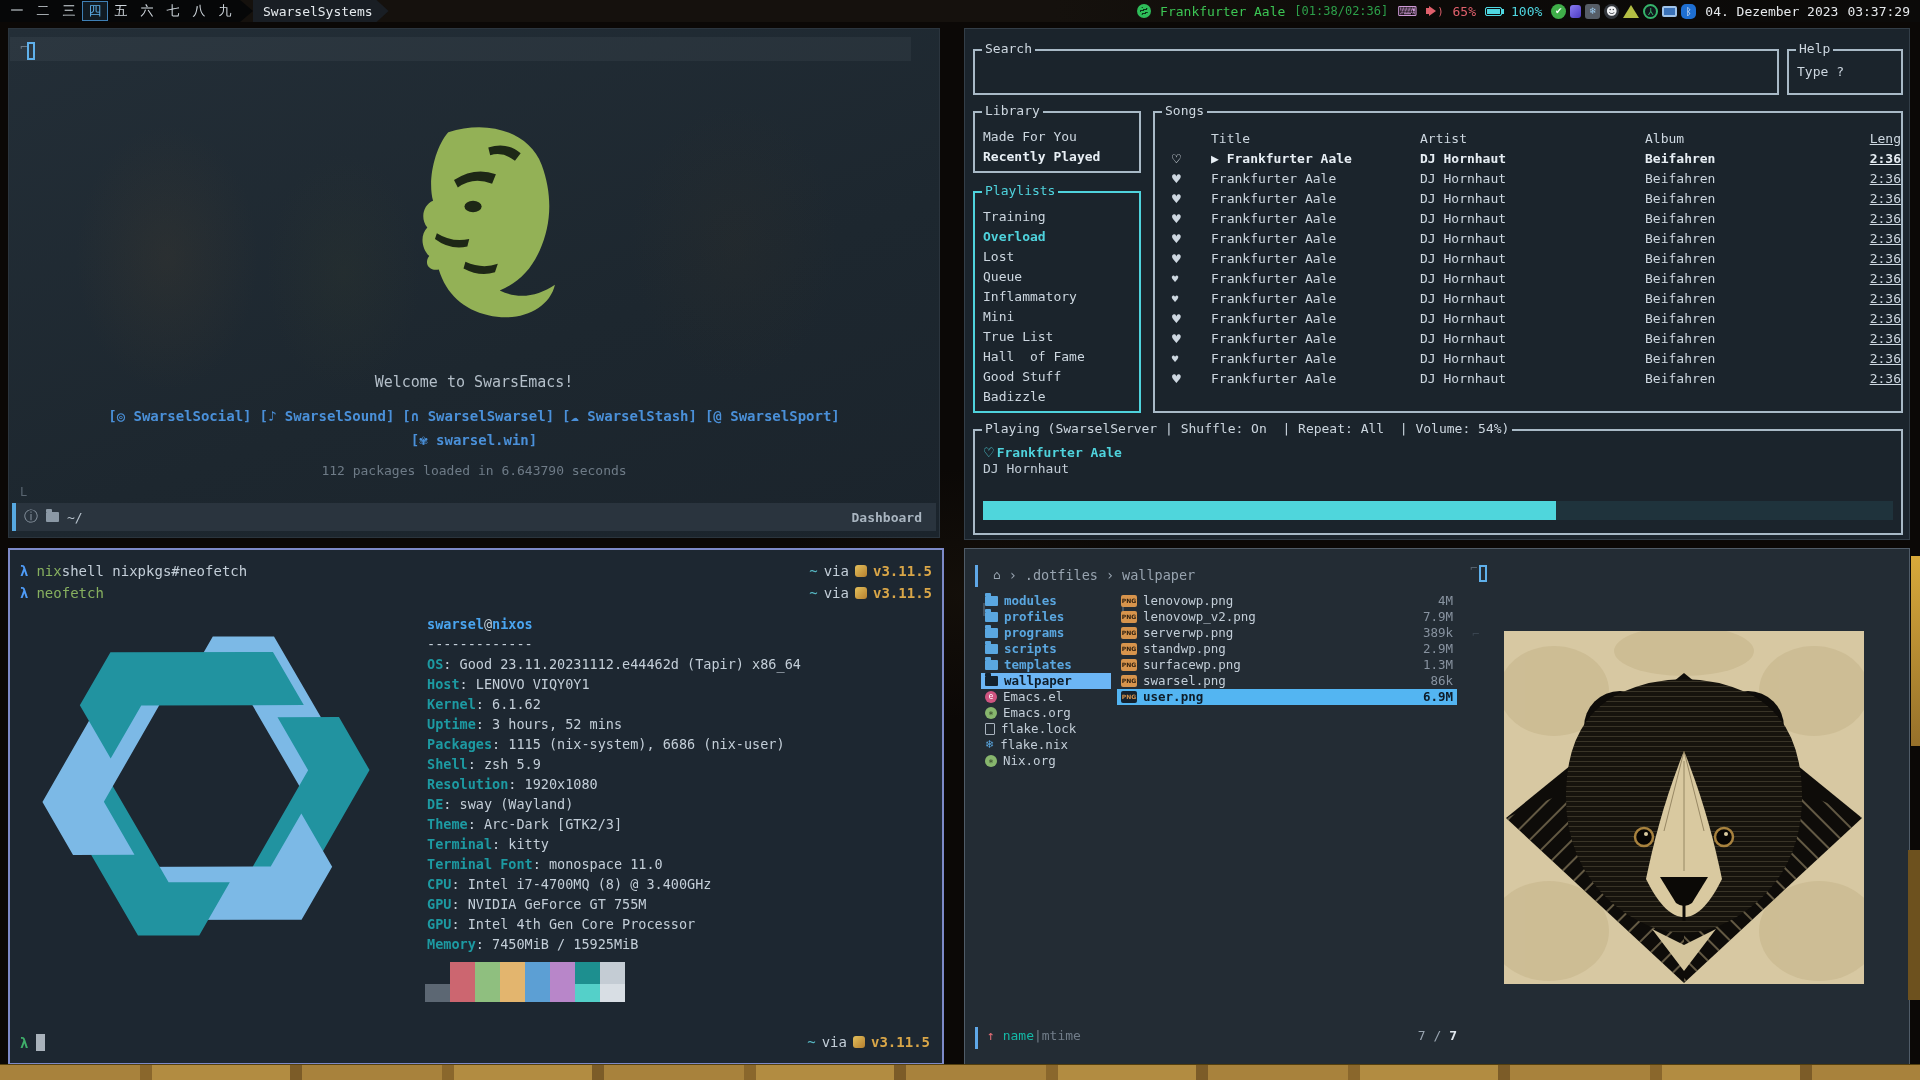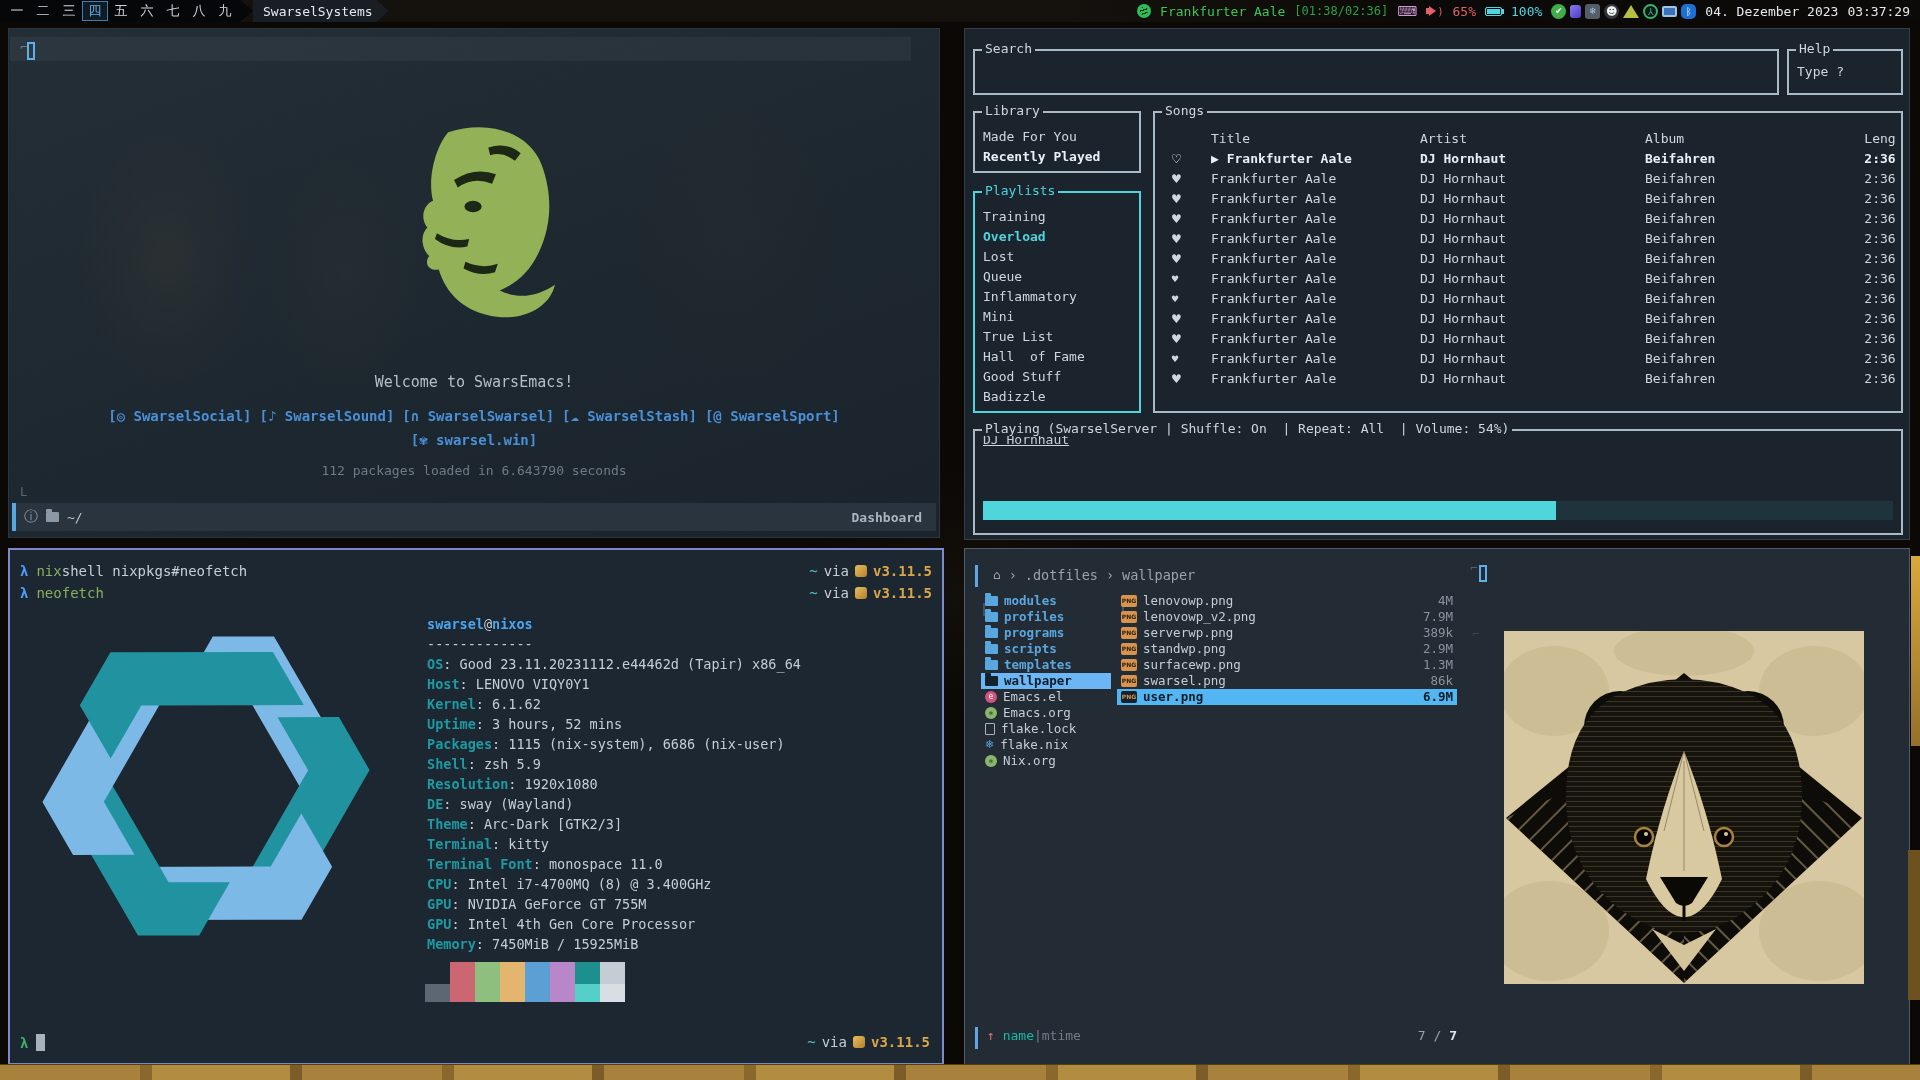--- a/index.html
+++ b/index.html
@@ -96,29 +96,29 @@
   
   .tui-box { position:absolute; border:2px solid #a9bac7; color:#cdd7e0; font-size:13px; }
   .box-title { position:absolute; top:-10px; left:7px; background:#1b242c; padding:0 3px; color:#cdd7e0; white-space:pre; }
   #search-box { left:8px; top:20px; width:806px; height:46px; }
   #help-box { left:822px; top:20px; width:116px; height:46px; }
   .help-body { margin:13px 0 0 8px; }
   #library-box { left:8px; top:82px; width:168px; height:62px; }
   #playlists-box { left:8px; top:162px; width:168px; height:222px; border-color:#4fd3dd; }
   #playlists-box .box-title { color:#4fd3dd; }
   #songs-box { left:188px; top:82px; width:750px; height:302px; }
-  #playing-box { left:8px; top:400px; width:930px; height:106px;text-decoration:underline; }
+  #playing-box { left:8px; top:400px; width:930px; height:106px; }
   .tui-item { height:20px; line-height:20px; padding:0 8px; white-space:pre; cursor:pointer; }
   .tui-item.bold { font-weight:bold; color:#e8eff5; }
   .tui-item.selected { color:#4fd3dd; font-weight:bold; }
   #library-items,#playlist-items { margin-top:14px; }
   .songs-grid { display:grid; grid-template-columns:40px 209px 225px 214px 1fr; padding-left:16px; padding-right:0;
     height:20px; line-height:20px; }
   #songs-header { margin-top:16px; }
-  .song-len { text-align:center; }
+  .song-len { text-align:right;text-decoration:underline; }
   .song-row { cursor:pointer; }
   .song-row .sheart { font-family:"DejaVu Sans", sans-serif; font-size:12px; }
   .song-row .sheart.small { font-size:9px; }
   .song-row.playing { font-weight:bold; color:#e8eff5; }
   .play-track { margin:14px 0 0 8px; color:#4fd3dd; font-weight:bold; }
   .play-track .glyph { margin-right:2px; }
   .play-artist { margin:1px 0 0 8px; color:#c3ced8; }
   .play-bar { position:absolute; left:8px; right:8px; top:70px; height:19px; background:rgba(79,214,220,.09); cursor:pointer; }
   .play-fill { height:100%; background:#4fd6dc; }
 
@@ -385,20 +385,21 @@
             <span class="sheart">♥</span>
             <span>Frankfurter Aale</span>
             <span>DJ Hornhaut</span>
             <span>Beifahren</span>
             <span class="song-len">2:36</span>
           </div>
         </div>
     </div>
     <div class="tui-box" id="playing-box">
       <span class="box-title">Playing (SwarselServer | Shuffle: On  | Repeat: All  | Volume: 54%)</span>
+      <div class="play-track"><span class="glyph">♡</span><span>Frankfurter Aale</span></div>
       <div class="play-artist">DJ Hornhaut</div>
       <div class="play-bar">
         <div class="play-fill" id="play-fill" style="width: 63%;"></div>
       </div>
     </div>
   </div>
 
   <div id="win-term" class="win">
     <div class="term-body" id="term-history">
         <div class="term-line">

